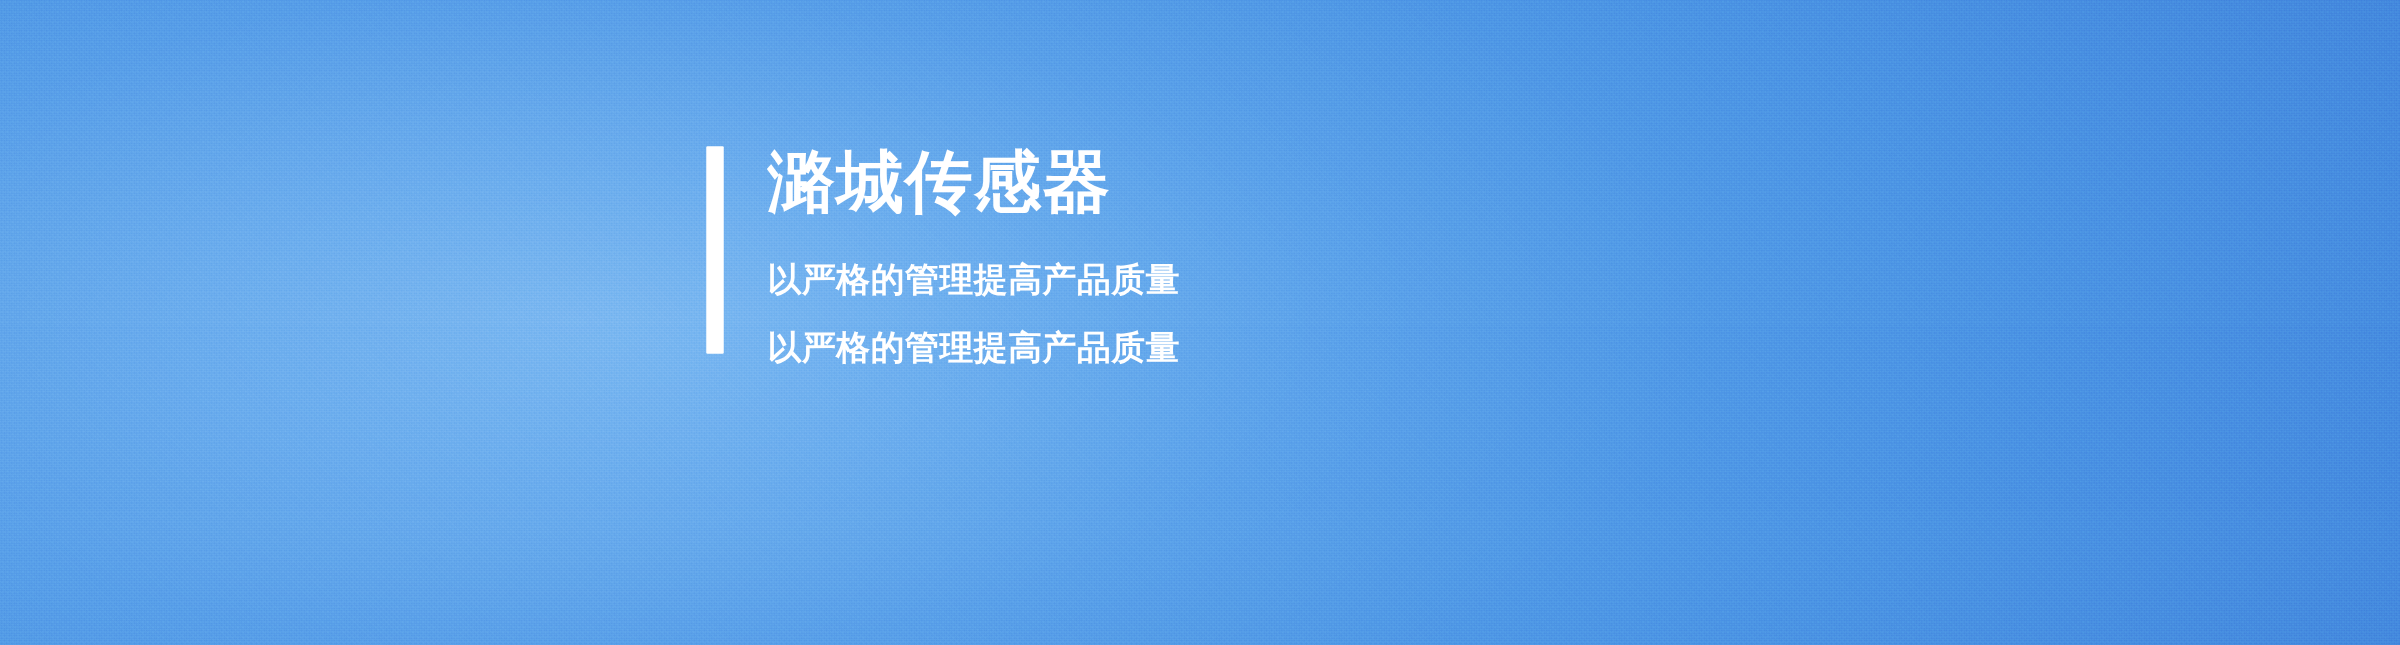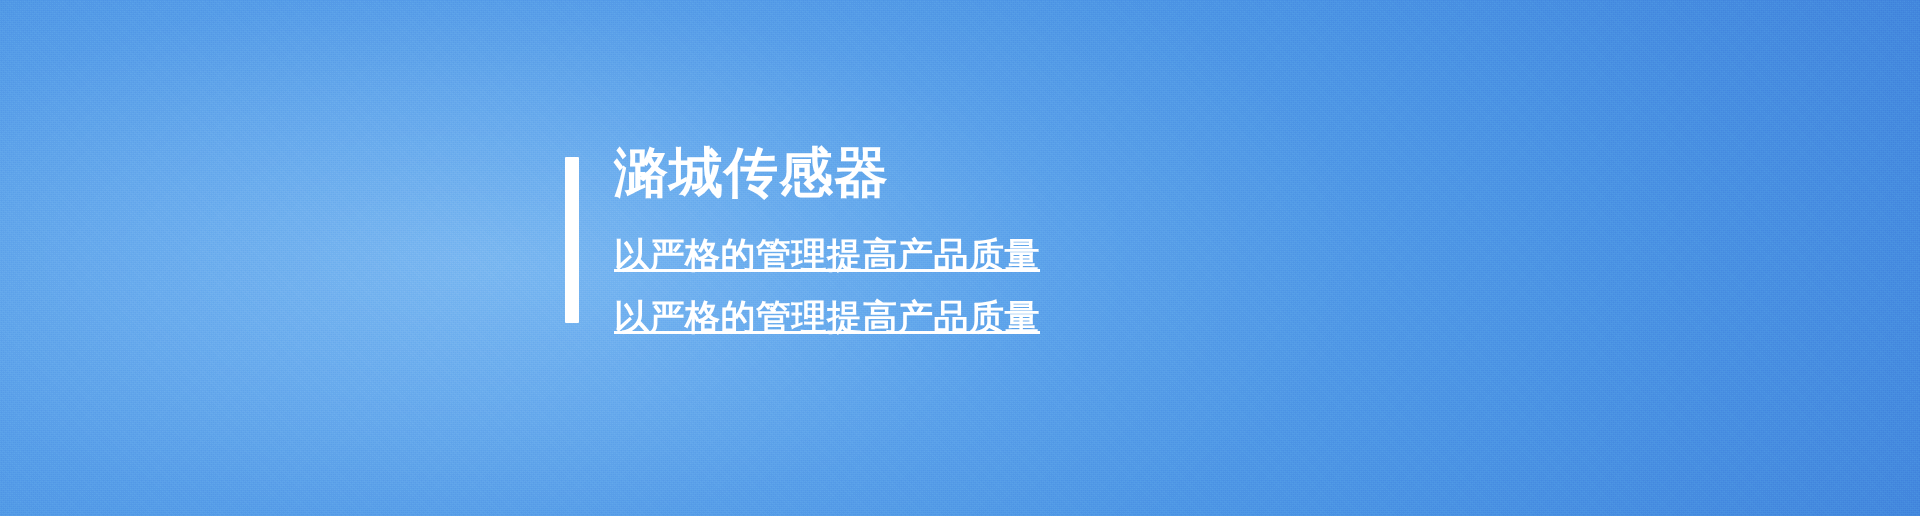--- a/index.html
+++ b/index.html
@@ -63,23 +63,23 @@
         rgba(0,0,0,0.06) 1px, rgba(0,0,0,0.06) 3px),
       repeating-linear-gradient(135deg,
         rgba(255,255,255,0.05) 0px, rgba(255,255,255,0.05) 1px,
         rgba(0,0,0,0.05) 1px, rgba(0,0,0,0.05) 3px);
   }
 
   
   #hero {
     position: absolute;
     left: 565px;
-    top: 144px;
+    top: 117px;
     display: flex;
-    align-items: center;
+    align-items: flex-start;
   }
 
   #accent-bar {
     width: 14px;
     min-height: 166px;
     background: #ffffff;
     flex: 0 0 auto;
     border-radius: 1px;
   }
 
@@ -95,27 +95,26 @@
     font-weight: 700;
     line-height: 1;
     color: #ffffff;
     letter-spacing: 1px;
     margin: 0;
     padding-top: 2px;
     white-space: nowrap;
   }
 
   .hero-sub {
-    font-size: 35px;
+    font-size: 27px;
     font-weight: 700;
     line-height: 1;
     color: #ffffff;
     letter-spacing: 0.5px;
     white-space: nowrap;
-    text-decoration: underline;
   }
 
   #hero-sub-1 { margin-top: 38px; }
   #hero-sub-2 { margin-top: 27px; }
 </style>
 </head>
 <body>
 
 <div id="banner">
 

